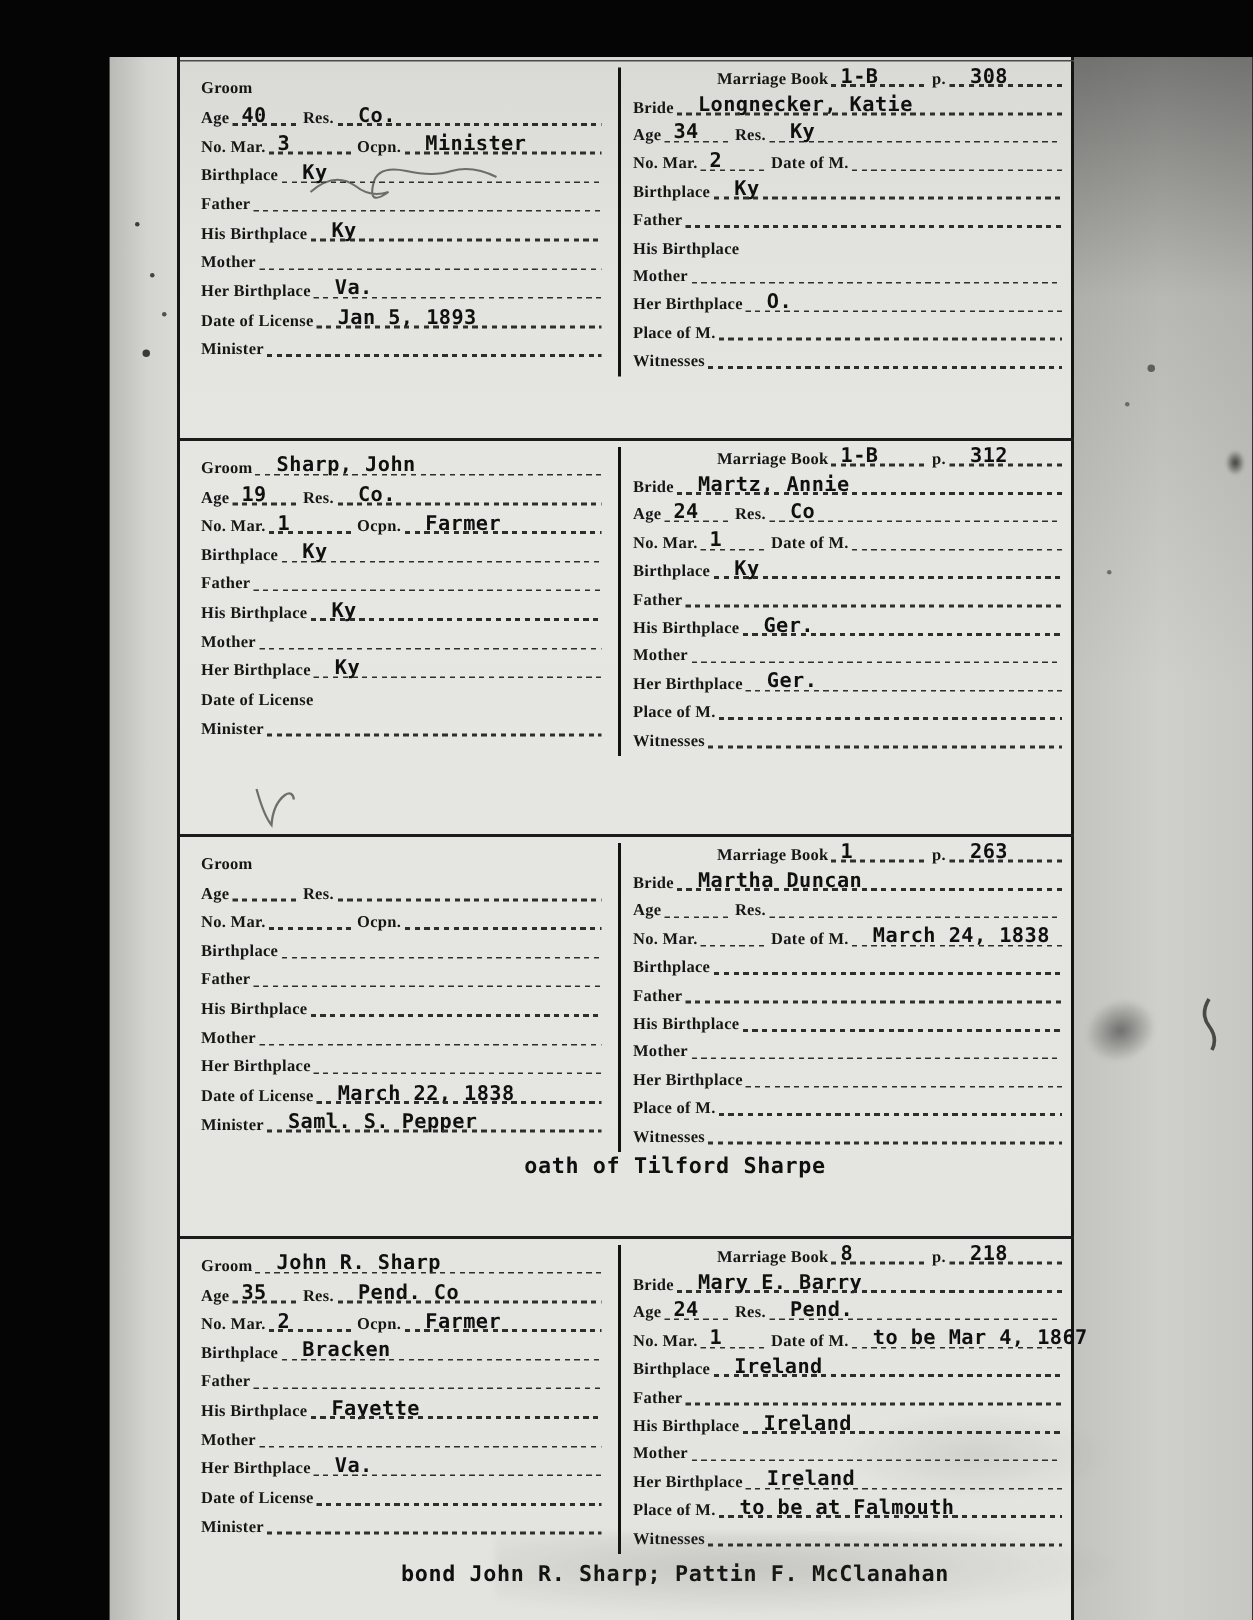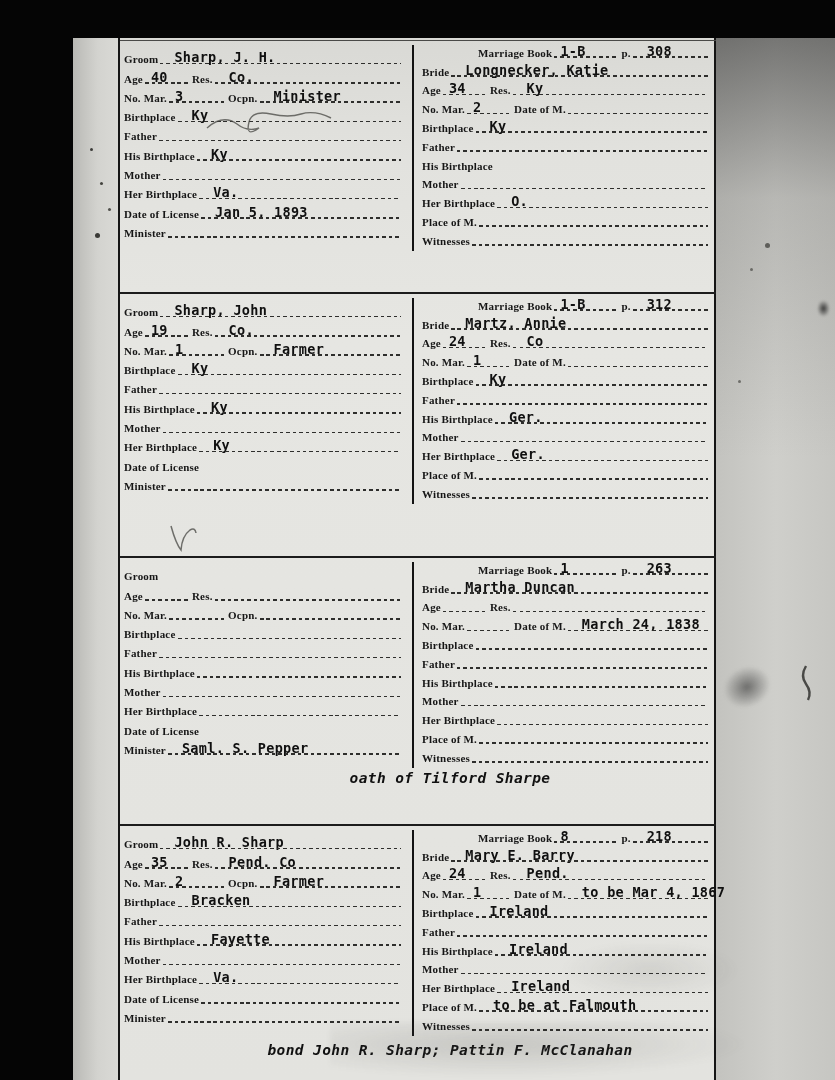--- a/index.html
+++ b/index.html
@@ -21,41 +21,41 @@
 
   
   #cards{position:absolute;left:0;top:0;width:835px;height:1080px;}
   .card{position:absolute;left:120px;width:596px;}
   .card.c0{top:40px;height:252px;border-top:1px solid #4a4a48;}
   .card.c1{top:292px;height:264px;border-top:2px solid #1c1c1c;}
   .card.c2{top:556px;height:268px;border-top:2px solid #1c1c1c;}
   .card.c3{top:824px;height:256px;border-top:2px solid #1c1c1c;}
   .divider{position:absolute;left:292px;top:4px;width:2px;height:206px;background:#121212;}
   .col{position:absolute;top:0;}
-  .col.left{left:0;width:292px;padding:8px 10px 0 4px;box-sizing:border-box;}
+  .col.left{left:0;width:292px;padding:8px 10px 0 14px;box-sizing:border-box;}
   .col.right{left:294px;width:302px;padding:2px 7px 0 8px;box-sizing:border-box;}
   .row{display:flex;align-items:flex-end;height:19.3px;position:relative;}
   .col.right .row{height:18.8px;align-items:flex-end;}
   .lbl{font-family:"Liberation Serif",serif;font-size:11px;font-weight:600;color:#161616;
        padding-bottom:3px;white-space:nowrap;letter-spacing:.2px;}
   .lbl.second{margin-left:3px;}
   .leader{flex:1;align-self:stretch;position:relative;}
   .leader.w-age{flex:none;width:46px;}
   .leader.w-nomar{flex:none;width:58px;}
   .leader.w-book{flex:none;width:66px;}
   .leader::after{content:"";position:absolute;left:2px;right:1px;bottom:4px;height:1.5px;
        background:repeating-linear-gradient(90deg,#2e2e2c 0 3.5px,rgba(0,0,0,0) 3.5px 6.5px);}
   .val{position:absolute;left:16px;bottom:3px;white-space:nowrap;
        font-family:"DejaVu Sans Mono","Liberation Mono",monospace;
        font-weight:bold;font-size:13.5px;color:#101010;letter-spacing:.3px;}
   .leader.w-age .val,.leader.w-nomar .val,.leader.w-book .val{left:8px;}
   .row.mbook{padding-left:56px;height:17.5px;}
   .note{position:absolute;left:130px;top:212px;width:400px;text-align:center;white-space:nowrap;
        font-family:"DejaVu Sans Mono","Liberation Mono",monospace;font-weight:bold;
-       font-size:14.5px;color:#101010;letter-spacing:.4px;font-style:italic;}
+       font-size:14.5px;color:#101010;letter-spacing:.4px;}
   .card.c3 .note{top:216px;}
 
   
   .artifact{position:absolute;pointer-events:none;}
   #squiggle{left:205px;top:110px;}
   #vmark{left:165px;top:522px;}
   #smudge-oval{left:722px;top:666px;width:50px;height:42px;
       background:radial-gradient(ellipse at center,rgba(35,35,35,.55),rgba(35,35,35,0) 68%);
       transform:rotate(-24deg);filter:blur(1.5px);}
   #scratch-right{left:792px;top:664px;}
@@ -81,23 +81,20 @@
   <div class="vline-left"></div>
   <div class="vline-right"></div>
 
   <div id="cards">
   <section class="card c0">
     <div class="divider"></div>
 
     <div class="col left">
       <div class="row">
         <span class="lbl">Groom</span>
-        <span class="leader">
-              <span class="val">Sharp, J. H.</span>
-            </span>
       </div>
       <div class="row">
         <span class="lbl">Age</span>
         <span class="leader w-age">
               <span class="val">40</span>
             </span>
         <span class="lbl second">Res.</span>
         <span class="leader">
               <span class="val">Co.</span>
             </span>
@@ -444,20 +441,23 @@
             </span>
       </div>
       <div class="row">
         <span class="lbl">Her Birthplace</span>
         <span class="leader">
               <span class="val"></span>
             </span>
       </div>
       <div class="row">
         <span class="lbl">Date of License</span>
+        <span class="leader">
+              <span class="val">March 22, 1838</span>
+            </span>
       </div>
       <div class="row">
         <span class="lbl">Minister</span>
         <span class="leader">
               <span class="val">Saml. S. Pepper</span>
             </span>
       </div>
     </div>
 
     <div class="col right">

